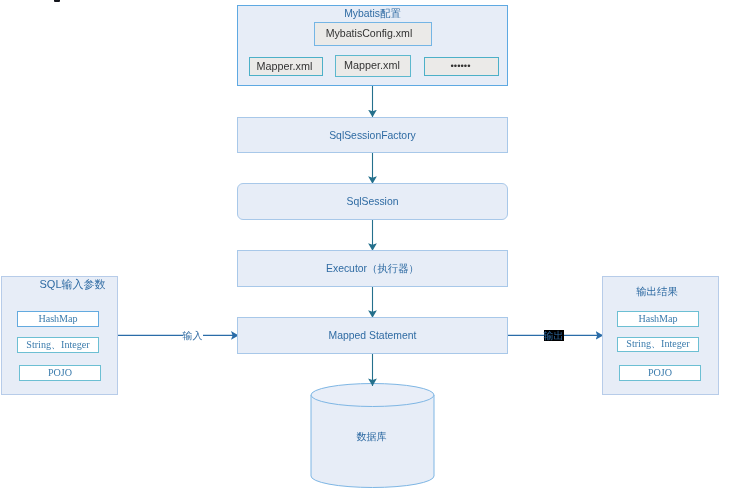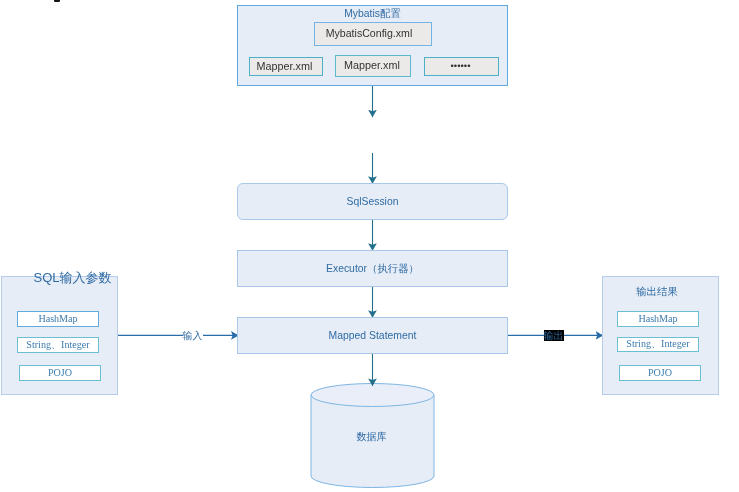--- a/index.html
+++ b/index.html
@@ -119,27 +119,28 @@
 
   <div class="abs" style="left:53.5px;top:-8px;width:6px;height:10px;background:#14161c;border-radius:0 0 1px 1px;"></div>
 
   <div class="abs group" style="left:237px;top:5px;width:271px;height:81px;"></div>
   <div class="abs txt ctr" style="left:237px;top:7px;width:271px;height:14px;">Mybatis配置</div>
   <div class="abs chip-grey ctr" style="left:314px;top:22px;width:118px;height:24px;padding-bottom:2px;padding-right:8px;">MybatisConfig.xml</div>
   <div class="abs chip-teal ctr" style="left:249px;top:57px;width:74px;height:19px;padding-bottom:2px;padding-right:3px;">Mapper.xml</div>
   <div class="abs chip-teal light-edge ctr" style="left:335px;top:55px;width:76px;height:22px;padding-bottom:2px;padding-right:2px;">Mapper.xml</div>
   <div class="abs chip-teal ctr" style="left:424px;top:57px;width:75px;height:19px;font-size:9.5px;padding-bottom:3px;padding-right:2px;">••••••</div>
 
+  <div class="abs node ctr" style="left:237px;top:117px;width:271px;height:36px;">SqlSessionFactory</div>
   <div class="abs node ctr" style="left:237px;top:183px;width:271px;height:37px;border-radius:6px;">SqlSession</div>
   <div class="abs node ctr" style="left:237px;top:250px;width:271px;height:37px;">Executor（执行器）</div>
   <div class="abs node ctr" style="left:237px;top:317px;width:271px;height:37px;">Mapped Statement</div>
   <div class="abs txt ctr" style="left:310px;top:429.5px;width:123px;height:14px;font-size:10px;">数据库</div>
 
   <div class="abs panel" style="left:1px;top:276px;width:117px;height:119px;"></div>
-  <div class="abs txt ctr" style="left:-1px;top:272px;width:115px;height:12px;font-size:13px;padding-left:32px;">SQL输入参数</div>
+  <div class="abs txt ctr" style="left:-1px;top:278px;width:115px;height:12px;font-size:11px;padding-left:32px;">SQL输入参数</div>
   <div class="abs chip-white blue-edge ctr" style="left:17px;top:311px;width:82px;height:16px;">HashMap</div>
   <div class="abs chip-white ctr" style="left:17px;top:337px;width:82px;height:16px;">String、Integer</div>
   <div class="abs chip-white ctr" style="left:19px;top:365px;width:82px;height:16px;">POJO</div>
 
   <div class="abs panel" style="left:602px;top:276px;width:117px;height:119px;"></div>
   <div class="abs txt ctr" style="left:599px;top:286px;width:116px;height:12px;font-size:10.4px;">输出结果</div>
   <div class="abs chip-white ctr" style="left:617px;top:311px;width:82px;height:16px;">HashMap</div>
   <div class="abs chip-white ctr" style="left:617px;top:337px;width:82px;height:15px;">String、Integer</div>
   <div class="abs chip-white ctr" style="left:619px;top:365px;width:82px;height:16px;">POJO</div>
 

